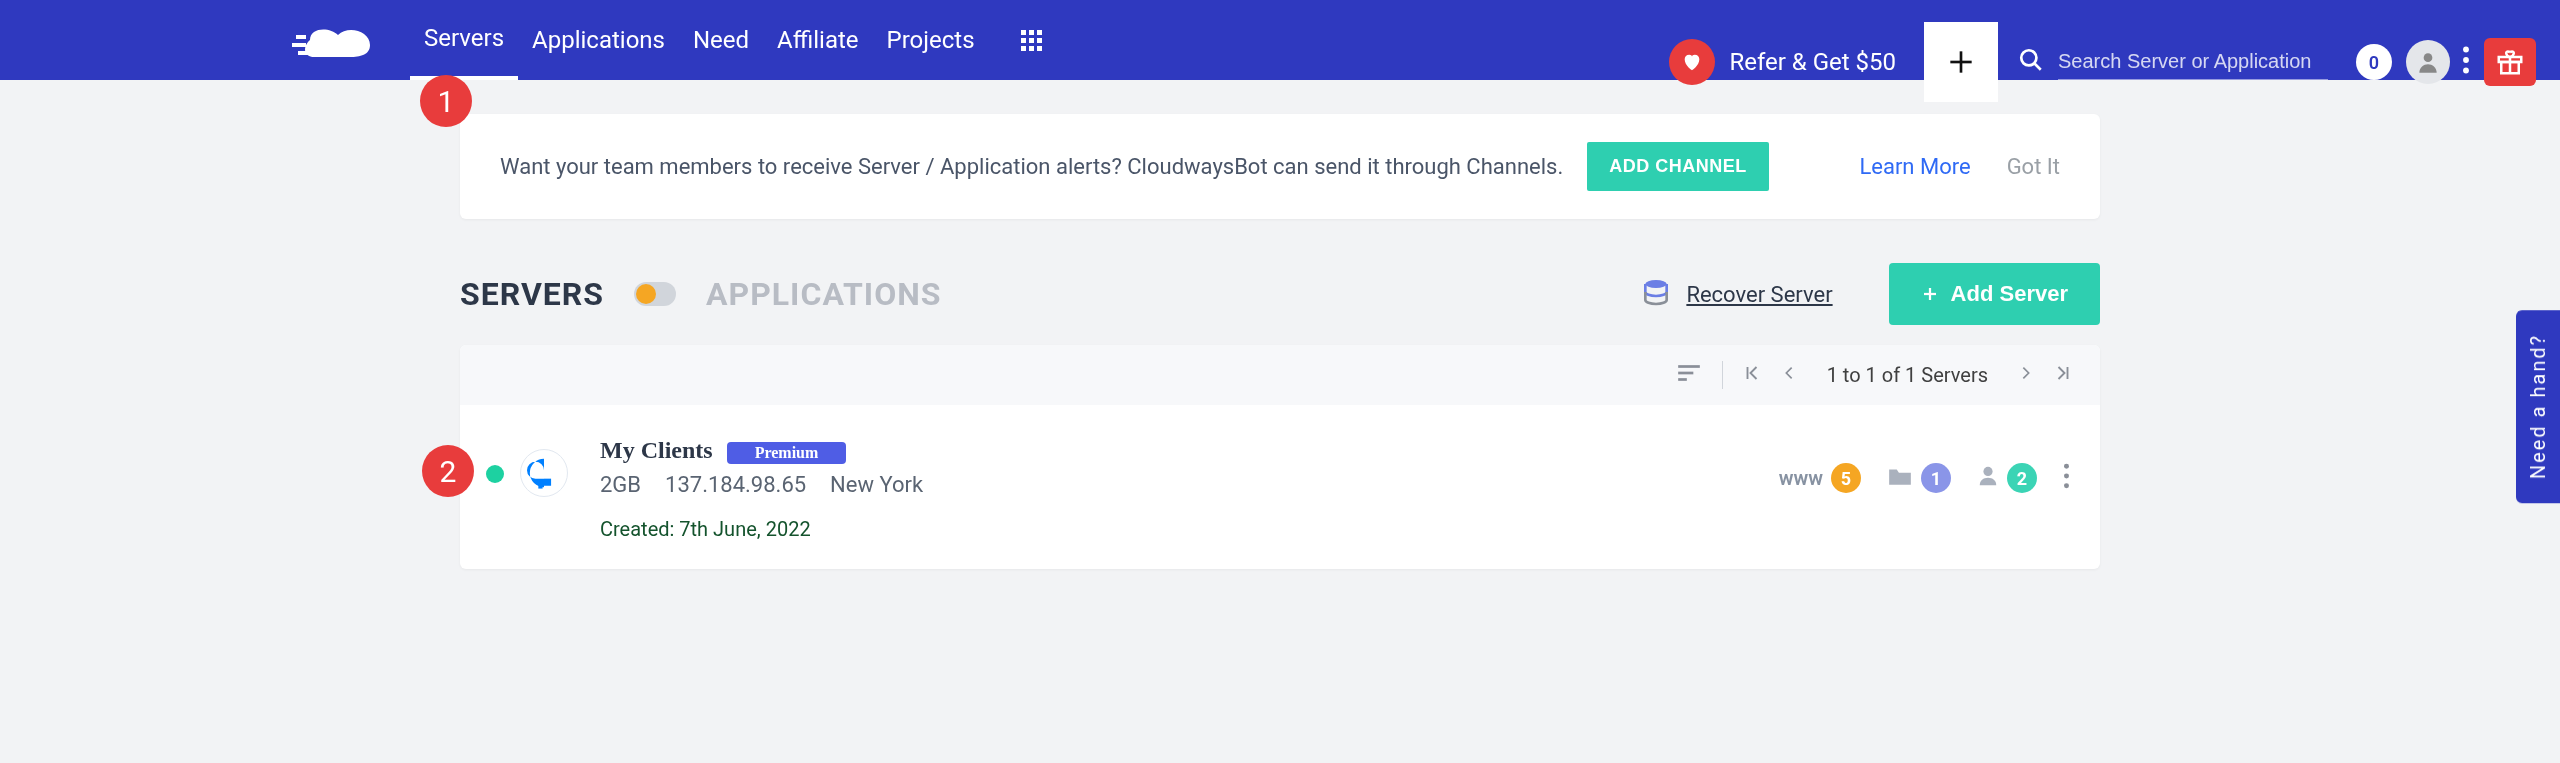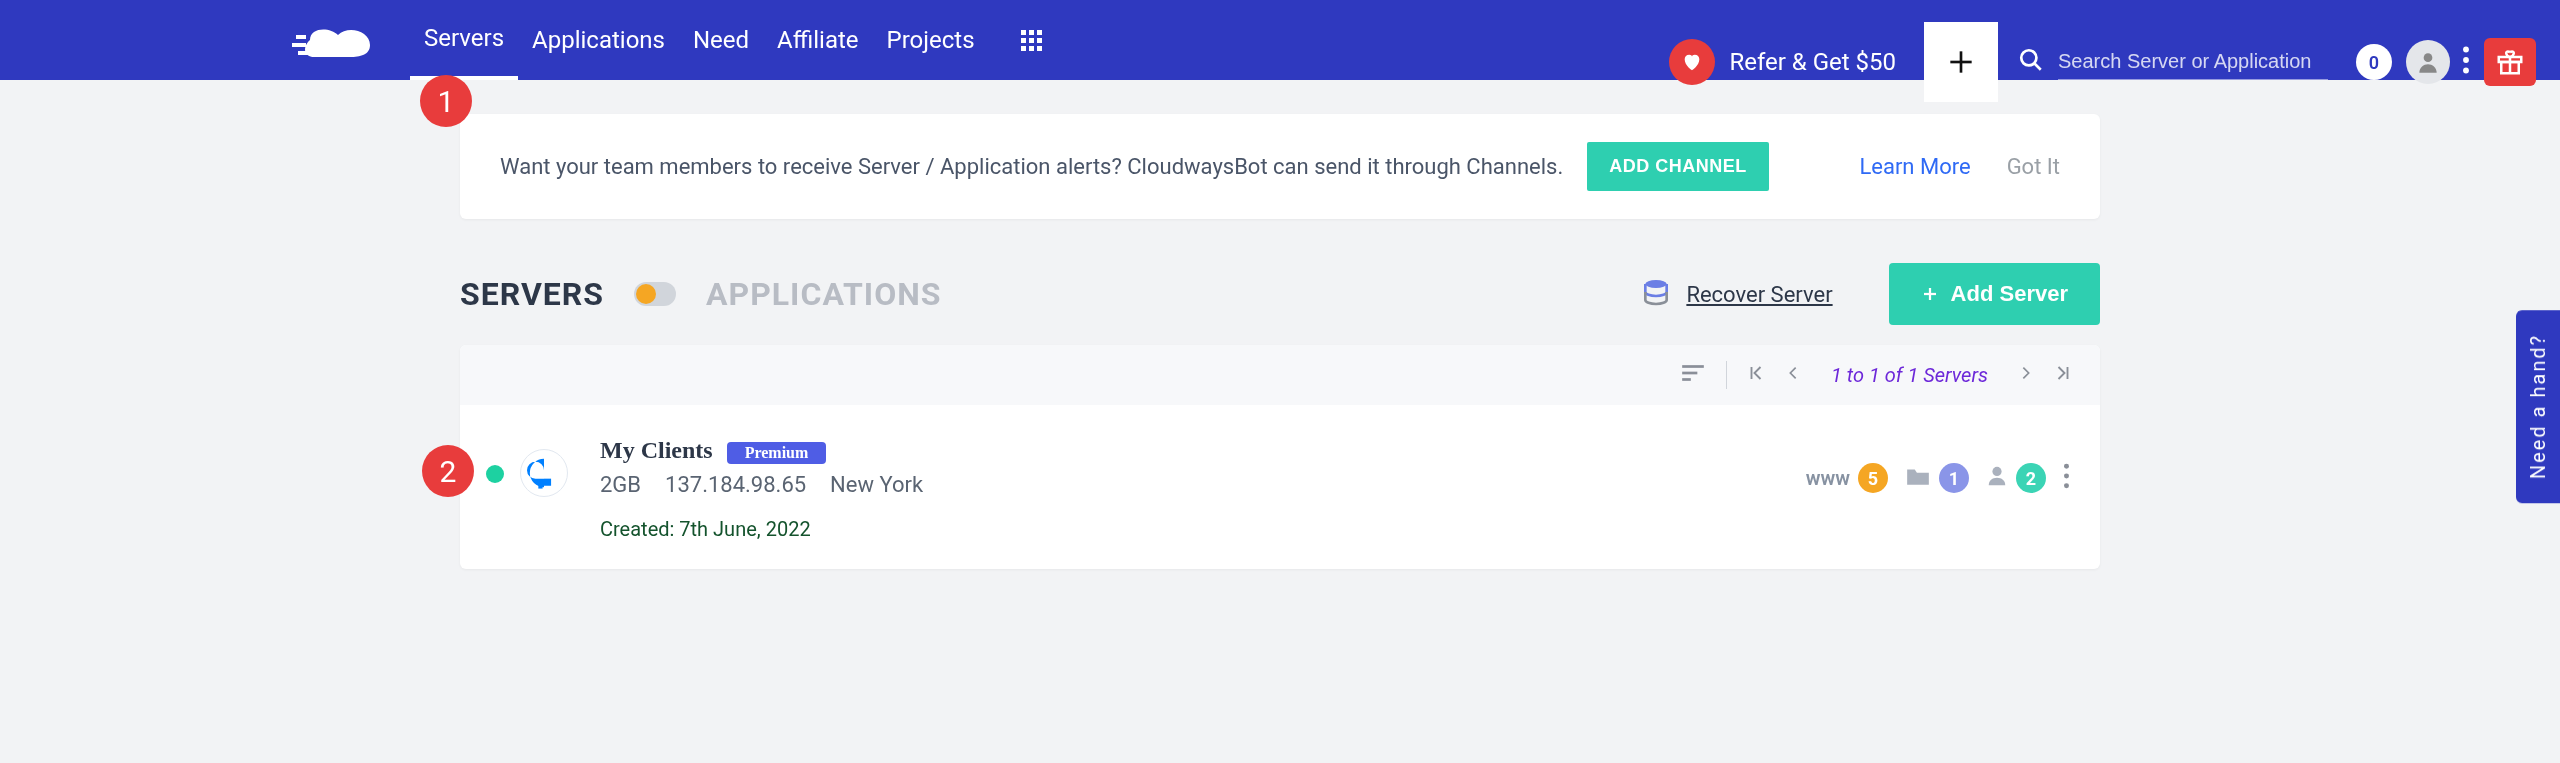--- a/index.html
+++ b/index.html
@@ -53,32 +53,32 @@
 .section-actions { display: flex; align-items: center; gap: 28px; }
 .recover-link { display: flex; align-items: center; gap: 14px; color: #2d3748; font-size: 22px; text-decoration: underline; cursor: pointer; }
 .add-server-btn { background: #2ecfb0; color: #fff; border: none; padding: 18px 32px; font-size: 22px; font-weight: 600; border-radius: 4px; display: flex; align-items: center; gap: 12px; cursor: pointer; margin-left: 28px; }
 
 .list-panel { background: #fff; border-radius: 6px; margin-top: 20px; box-shadow: 0 1px 3px rgba(0,0,0,0.05); }
 .list-toolbar { height: 60px; background: #f7f8fa; display: flex; align-items: center; justify-content: flex-end; padding: 0 28px; gap: 20px; border-radius: 6px 6px 0 0; }
 .sort-icon { cursor: pointer; }
 .divider { width: 1px; height: 28px; background: #d1d5db; }
 .pager-btn { cursor: pointer; }
 .pager-btn svg { stroke: #8a8f98; fill: none; }
-.pager-text { color: #6d28d9; font-size: 20px; margin: 0 10px; font-style: italic; }
+.pager-text { color: #404040; font-size: 20px; margin: 0 10px; }
 
 .server-row { padding: 32px 40px 28px 100px; position: relative; }
 .server-title-line { display: flex; align-items: flex-end; gap: 14px; font-family: Liberation Serif, serif; }
 .status-dot { width: 18px; height: 18px; background: #1dd1a1; border-radius: 50%; position: absolute; left: 26px; top: 60px; }
 .provider-icon { width: 48px; height: 48px; border: 1px solid #e2e8f0; border-radius: 50%; display: flex; align-items: center; justify-content: center; position: absolute; left: 60px; top: 44px; background: #fff; }
 .server-name { font-size: 24px; font-weight: 700; color: #2d3748; }
-.premium-badge { background: #4f5de5; color: #fff; font-size: 16px; padding: 2px 18px; border-radius: 4px; font-weight: 600; }
+.premium-badge { background: #4f5de5; color: #fff; font-size: 16px; padding: 2px 28px; border-radius: 4px; font-weight: 600; }
 .server-meta { display: flex; gap: 24px; margin-top: 8px; font-size: 22px; color: #5a6472; }
 .server-created { margin-top: 20px; font-size: 20px; color: #14532d; }
 
-.row-right { position: absolute; right: 30px; top: 58px; display: flex; align-items: flex-end; gap: 17px; margin-left: 34px; }
+.row-right { position: absolute; right: 30px; top: 58px; display: flex; align-items: flex-end; gap: 26px; margin-left: 34px; }
 .stat { display: flex; align-items: center; gap: 8px; }
 .stat-label { color: #8792a2; font-size: 20px; font-weight: 600; }
 .badge-circ { width: 30px; height: 30px; border-radius: 50%; display: flex; align-items: center; justify-content: center; color: #fff; font-size: 18px; font-weight: 700; }
 .badge-orange { background: #f5a623; }
 .badge-purple { background: #8a95e8; }
 .badge-teal { background: #3bd4b5; }
 .folder-icon svg, .person-icon svg { fill: #aab1bd; }
 .row-kebab { cursor: pointer; }
 .row-kebab svg { fill: #8a8f98; }
 

